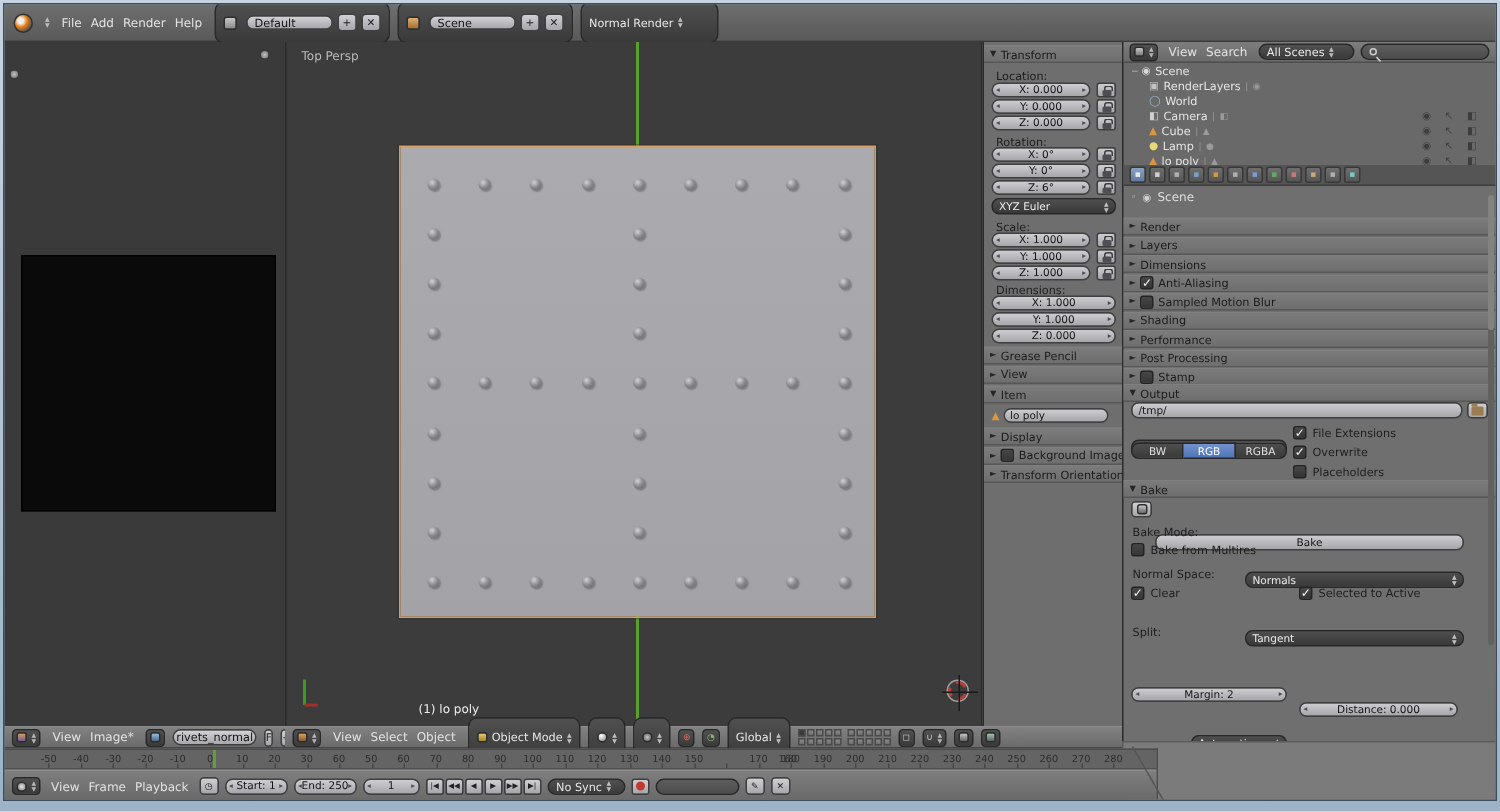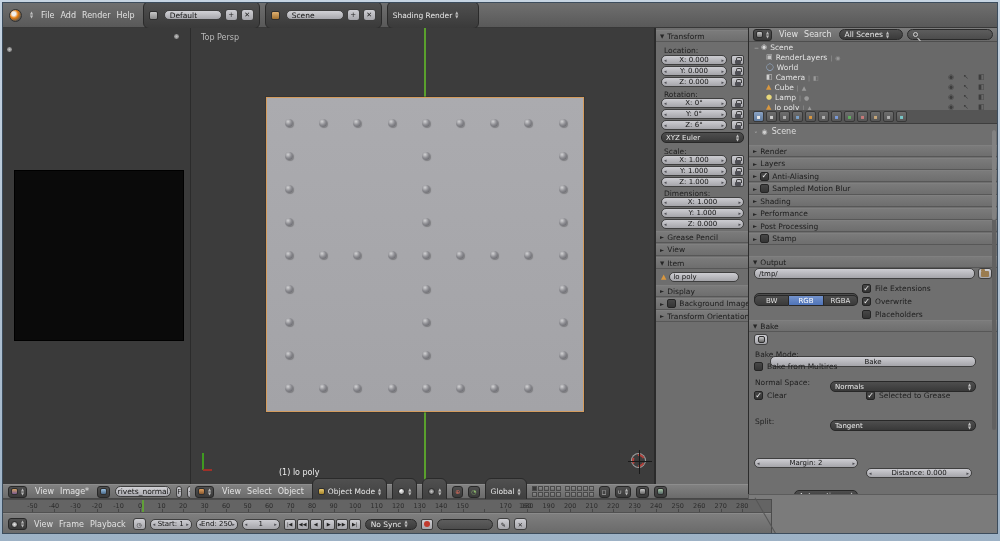--- a/index.html
+++ b/index.html
@@ -110,21 +110,21 @@
       <span class="sq-btn">+</span>
       <span class="sq-btn">✕</span>
     </span>
     <span class="pill-dark" style="gap:3px;">
       <span class="chip" style="background:linear-gradient(#e0b070,#a07030);"></span>
       <span class="pill-light" style="height:10px;min-width:58px;justify-content:flex-start;">Scene</span>
       <span class="sq-btn">+</span>
       <span class="sq-btn">✕</span>
     </span>
     <span class="pill-dark" style="min-width:92px;">
-      <span>Shading Render</span>
+      <span>Normal Render</span>
           <span class="ud"></span>
     </span>
   </div>
 
   <div class="abs uv-region">
     <div class="abs uv-image"></div>
     <div class="abs handle" style="left:170px;top:5px;"></div>
     <div class="abs handle" style="left:3px;top:18px;"></div>
   </div>
   <div class="abs editor-header uv-header">
@@ -473,20 +473,24 @@
           <span class="panel-hdr" style="margin-bottom: 0.5px;">
             <span class="tri">►</span>
             <span>Render</span>
           </span>
           <span class="panel-hdr" style="margin-bottom: 0.5px;">
             <span class="tri">►</span>
             <span>Layers</span>
           </span>
           <span class="panel-hdr" style="margin-bottom: 0.5px;">
             <span class="tri">►</span>
+            <span>Dimensions</span>
+          </span>
+          <span class="panel-hdr" style="margin-bottom: 0.5px;">
+            <span class="tri">►</span>
             <span class="cb">✓</span>
             <span>Anti-Aliasing</span>
           </span>
           <span class="panel-hdr" style="margin-bottom: 0.5px;">
             <span class="tri">►</span>
             <span class="cb"></span>
             <span>Sampled Motion Blur</span>
           </span>
           <span class="panel-hdr" style="margin-bottom: 0.5px;">
             <span class="tri">►</span>
@@ -561,21 +565,21 @@
     <div class="abs drop" style="left:81px;top:266px;width:146px;">
           <span>Tangent</span>
           <span class="ud"></span>
         </div>
     <div class="abs" style="left:5px;top:281px;display:flex;gap:4px;align-items:center;">
       <span class="cb">✓</span>
       <span class="nlabel" style="position:static;">Clear</span>
     </div>
     <div class="abs" style="left:117px;top:281px;display:flex;gap:4px;align-items:center;">
       <span class="cb">✓</span>
-      <span class="nlabel" style="position:static;">Selected to Grease</span>
+      <span class="nlabel" style="position:static;">Selected to Active</span>
     </div>
     <div class="abs field slider" style="left:5px;top:293px;width:104px;">Margin: 2</div>
     <div class="abs field slider" style="left:117px;top:293px;width:106px;">Distance: 0.000</div>
     <div class="nlabel" style="left:6px;top:307px;">Split:</div>
     <div class="abs drop" style="left:45px;top:305px;width:64px;">
           <span>Automatic</span>
           <span class="ud"></span>
         </div>
     <div class="abs field slider" style="left:117px;top:305px;width:106px;">Bias: 0.080</div>
     <div class="scrollbar" style="left:243px;top:20px;height:300px;">

